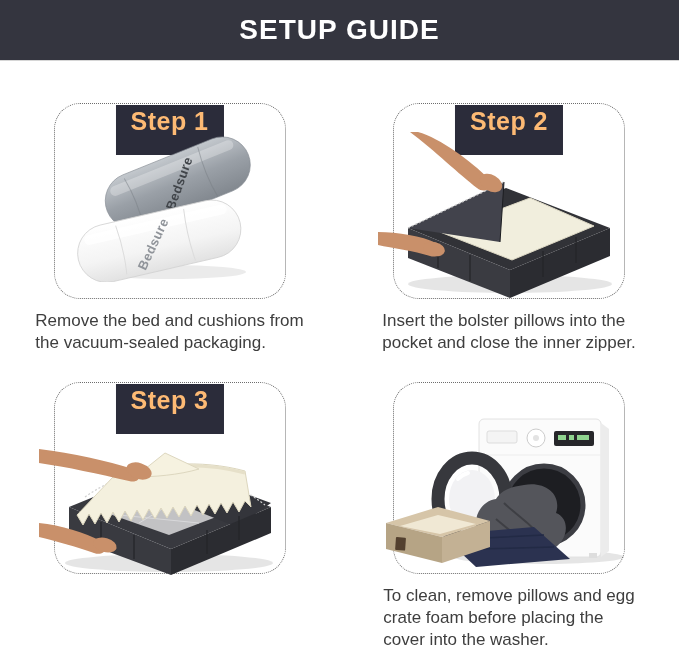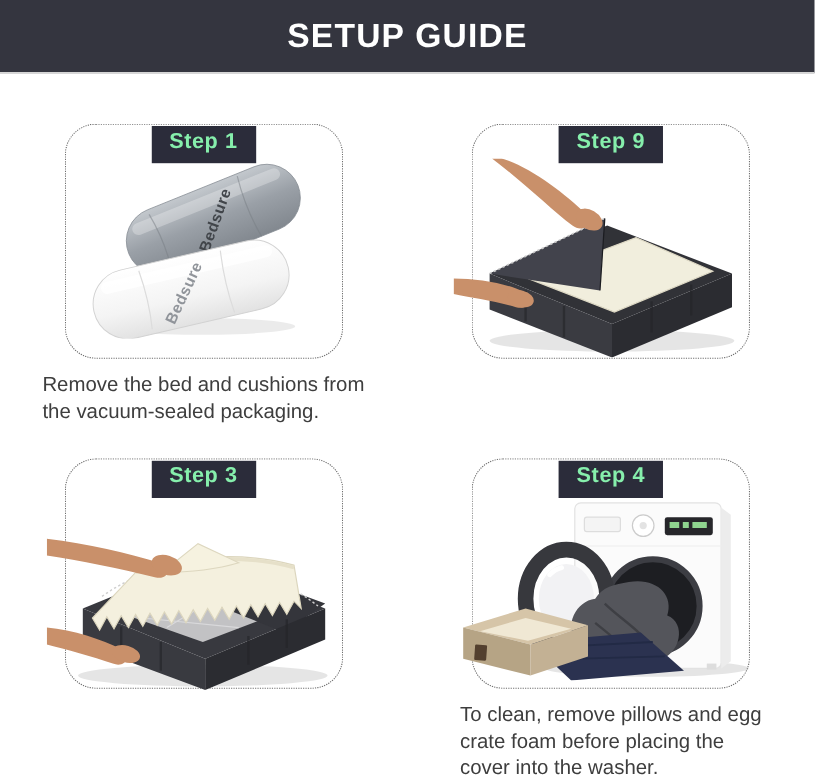--- a/index.html
+++ b/index.html
@@ -19,22 +19,22 @@
   }
   .cell{display:flex;flex-direction:column;align-items:center;}
   .row1 .frame{margin-top:42px;height:194px;}
   .row2 .frame{margin-top:28px;height:190px;text-align:center;}
   .frame{
     width:230px;position:relative;
     border:1.5px dotted #6e6e6e;border-radius:26px;
   }
   .badge{
     position:absolute;top:1px;left:50%;transform:translateX(-50%);
-    background:#2b2c3a;color:#86efac;font-size:18px;font-weight:700;
-    padding:2px 15px 8px;letter-spacing:.5px;white-space:nowrap;
+    background:#2b2c3a;color:#fdba74;font-size:25px;font-weight:700;
+    padding:2px 15px 19px;letter-spacing:.5px;white-space:nowrap;
   }
   .illus{position:absolute;top:28px;left:50%;transform:translateX(-50%);}
   .caption{
     margin:11px 0 0;font-size:17px;line-height:1.3;color:#3e3e3e;
     text-align:left;white-space:pre-line;
   }
   svg{display:block;}
 </style>
 </head>
 <body>
@@ -77,21 +77,21 @@
             <text transform="rotate(-52 92 110)" x="92" y="115" text-anchor="middle" font-size="13" font-weight="bold" fill="#90949a" letter-spacing="0.5">Bedsure</text>
           </g>
         </svg>
       </div>
       <p class="caption">Remove the bed and cushions from
 the vacuum-sealed packaging.</p>
     </div>
 
     <div class="cell row1">
       <div class="frame">
-        <div class="badge">Step 9</div>
+        <div class="badge">Step 2</div>
         <svg class="illus" width="250" height="166" viewBox="0 0 250 166" style="left:calc(50% - 6px);">
           <ellipse cx="132" cy="152" rx="102" ry="9" fill="rgba(0,0,0,0.10)"></ellipse>
 
           <polygon points="30,96 128,56 232,96 132,138" fill="#313237"></polygon>
 
           <polygon points="62,100 152,66 216,94 134,128" fill="#f1eedd"></polygon>
           <polygon points="62,100 152,66 216,94 134,128" fill="none" stroke="#ddd8c4" stroke-width="1"></polygon>
 
           <polygon points="30,96 132,138 132,166 30,126" fill="#3a3b41"></polygon>
           <polygon points="132,138 232,96 232,124 132,166" fill="#2b2c31"></polygon>
@@ -101,20 +101,22 @@
           <path d="M30,96 L126,50" stroke="#c9c9c9" stroke-width="1.3" stroke-dasharray="2,2"></path>
           <path d="M126,50 L122,110" stroke="#1b1c20" stroke-width="1"></path>
 
           <path d="M40,0 C62,6 94,30 110,46 C117,54 108,63 99,56 C82,43 56,18 32,0 Z" fill="#c9906a"></path>
           <ellipse cx="113" cy="51" rx="12" ry="8" transform="rotate(30 113 51)" fill="#c9906a"></ellipse>
 
           <path d="M0,100 C20,100 44,104 58,111 C67,116 63,127 52,124 C36,119 14,116 0,113 Z" fill="#c9906a"></path>
           <ellipse cx="56" cy="117" rx="11" ry="7" transform="rotate(14 56 117)" fill="#c9906a"></ellipse>
         </svg>
       </div>
+      <p class="caption">Insert the bolster pillows into the
+pocket and close the inner zipper.</p>
     </div>
 
     <div class="cell row2">
       <div class="frame">
         <div class="badge">Step 3</div>
         <svg class="illus" width="250" height="164" viewBox="0 0 250 164" style="left:calc(50% - 6px);">
           <ellipse cx="130" cy="152" rx="104" ry="9" fill="rgba(0,0,0,0.10)"></ellipse>
 
           <polygon points="30,96 128,56 232,96 132,138" fill="#38393f"></polygon>
 
@@ -137,21 +139,20 @@
           <ellipse cx="100" cy="60" rx="13" ry="8" transform="rotate(18 100 60)" fill="#c9906a"></ellipse>
 
           <path d="M0,112 C22,114 46,122 62,130 C71,135 66,146 55,142 C38,136 16,130 0,126 Z" fill="#c9906a"></path>
           <ellipse cx="66" cy="134" rx="12" ry="7" transform="rotate(16 66 134)" fill="#c9906a"></ellipse>
         </svg>
       </div>
     </div>
 
     <div class="cell row2">
       <div class="frame">
-        <div class="badge">Step 4</div>
         <svg class="illus" width="250" height="160" viewBox="0 0 250 160" style="top:24px;">
           <ellipse cx="155" cy="150" rx="85" ry="7" fill="rgba(0,0,0,0.10)"></ellipse>
 
           <g>
             <rect x="95" y="12" width="122" height="138" rx="5" fill="#fbfbfb" stroke="#e2e2e2"></rect>
             <polygon points="217,16 225,22 225,144 217,150" fill="#ececec"></polygon>
             <line x1="95" y1="48" x2="217" y2="48" stroke="#ededed"></line>
             <rect x="103" y="24" width="30" height="12" rx="2" fill="#f4f4f4" stroke="#dddddd"></rect>
             <circle cx="152" cy="31" r="9" fill="#ffffff" stroke="#cccccc"></circle>
             <circle cx="152" cy="31" r="3" fill="#e3e3e3"></circle>

